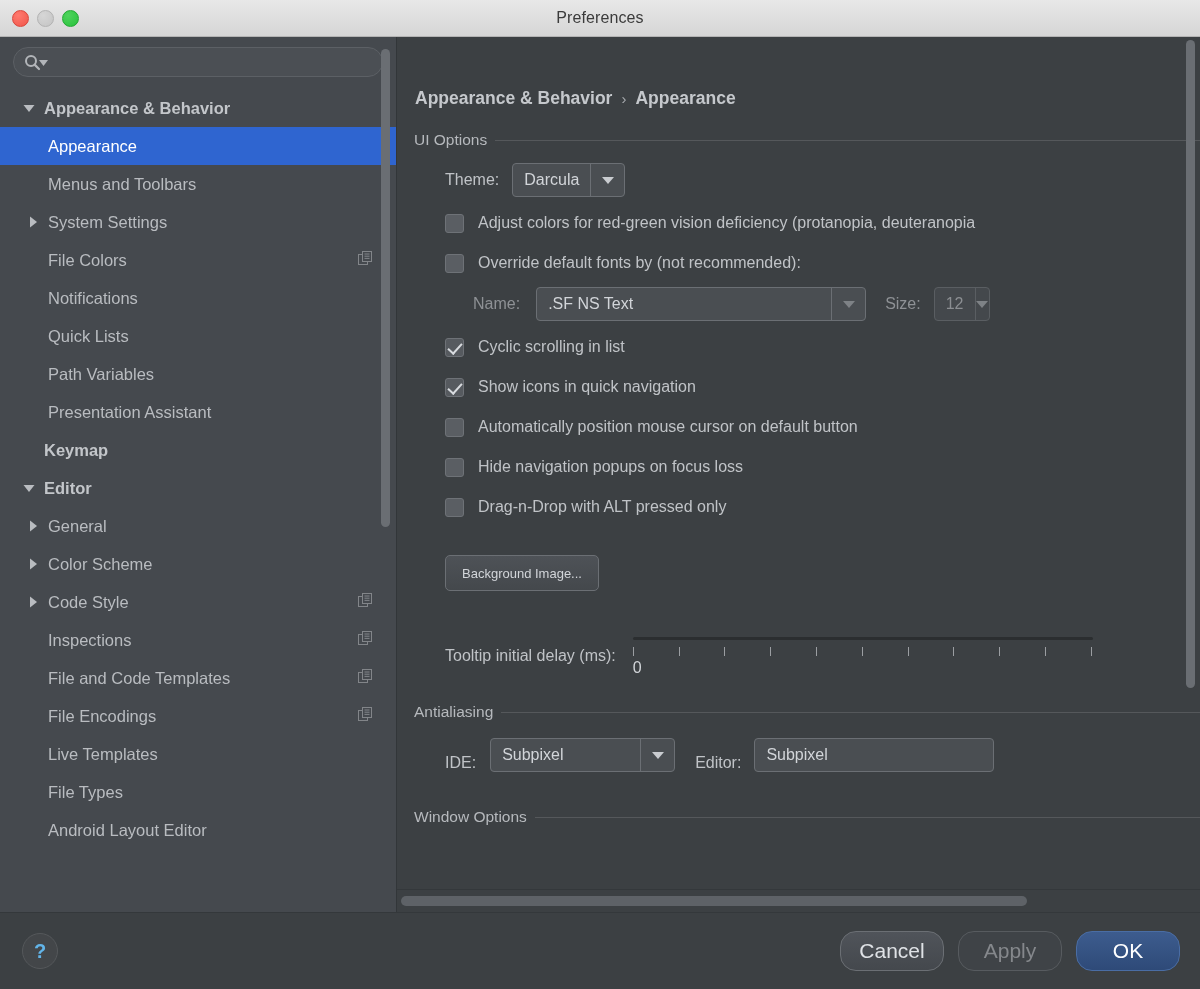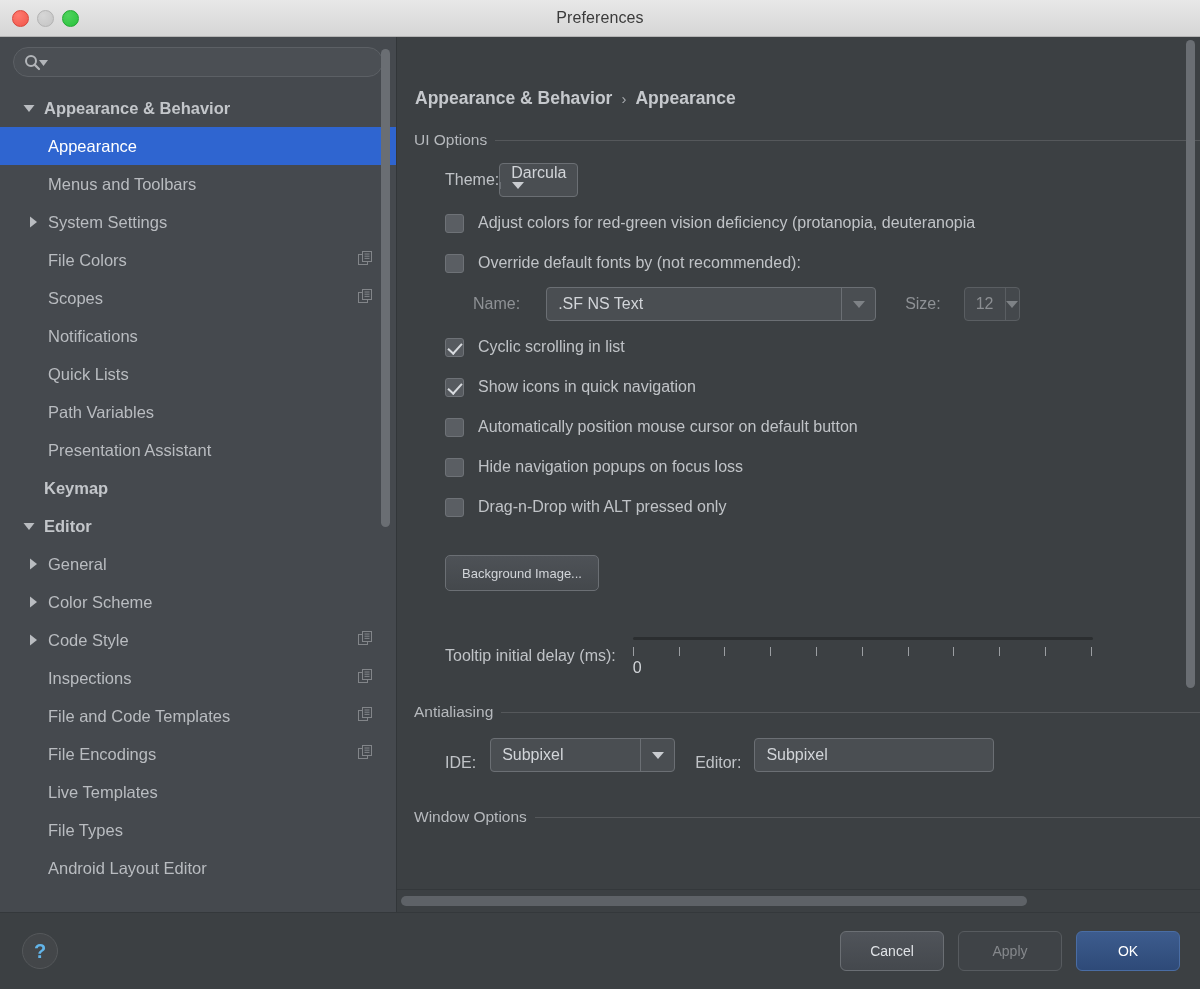--- a/index.html
+++ b/index.html
@@ -291,21 +291,21 @@
     margin-left: 14px;
     color: #c0c3c7;
     font-size: 16px;
   }
 
   .namerow {
     display: flex;
     align-items: center;
     padding-left: 76px;
     margin-top: 4px;
-    gap: 11px;
+    gap: 1px;
     white-space: nowrap;
   }
 
   
   .btn {
     height: 36px;
     border: 1px solid #6b6f74;
     border-radius: 5px;
     background: linear-gradient(to bottom, #4e5257, #44484c);
     color: #d2d5d9;
@@ -389,25 +389,25 @@
     align-items: center;
     justify-content: center;
     color: #62b4e8;
     font-size: 20px;
     font-weight: bold;
   }
   .footer-spacer { flex: 1 1 auto; }
   .fbtn {
     height: 40px;
     min-width: 104px;
-    border-radius: 6px;
+    border-radius: 16px;
     border: 1px solid #6b6f74;
     background: linear-gradient(to bottom, #50545a, #44484d);
     color: #dfe2e6;
-    font-size: 14px;
+    font-size: 21px;
     display: inline-flex;
     align-items: center;
     justify-content: center;
     margin-left: 14px;
     padding: 0 14px;
     box-sizing: border-box;
     font-family: "Liberation Sans", sans-serif;
   }
   .fbtn.disabled {
     color: #85888c;
@@ -485,31 +485,20 @@
             <span class="copy-ic"><svg width="15" height="15" viewBox="0 0 15 15">
                 <rect x="0.5" y="3.5" width="9" height="10" fill="none" stroke="#9a9da1"></rect>
                 <rect x="4.5" y="0.5" width="9" height="10" fill="#45494e" stroke="#9a9da1"></rect>
                 <line x1="6.5" y1="3" x2="11.5" y2="3" stroke="#9a9da1"></line>
                 <line x1="6.5" y1="5.2" x2="11.5" y2="5.2" stroke="#9a9da1"></line>
                 <line x1="6.5" y1="7.4" x2="11.5" y2="7.4" stroke="#9a9da1"></line>
               </svg></span>
           </div>
           <div class="tree-item lvl1">
             <span class="tw"></span>
-            <span class="lbl">Scopes</span>
-            <span class="copy-ic"><svg width="15" height="15" viewBox="0 0 15 15">
-                <rect x="0.5" y="3.5" width="9" height="10" fill="none" stroke="#9a9da1"></rect>
-                <rect x="4.5" y="0.5" width="9" height="10" fill="#45494e" stroke="#9a9da1"></rect>
-                <line x1="6.5" y1="3" x2="11.5" y2="3" stroke="#9a9da1"></line>
-                <line x1="6.5" y1="5.2" x2="11.5" y2="5.2" stroke="#9a9da1"></line>
-                <line x1="6.5" y1="7.4" x2="11.5" y2="7.4" stroke="#9a9da1"></line>
-              </svg></span>
-          </div>
-          <div class="tree-item lvl1">
-            <span class="tw"></span>
             <span class="lbl">Notifications</span>
           </div>
           <div class="tree-item lvl1">
             <span class="tw"></span>
             <span class="lbl">Quick Lists</span>
           </div>
           <div class="tree-item lvl1">
             <span class="tw"></span>
             <span class="lbl">Path Variables</span>
           </div>
@@ -621,21 +610,21 @@
           <span>Appearance</span>
         </div>
 
         <div class="group">
           <span class="group-title">UI Options</span>
           <span class="group-line"></span>
         </div>
 
         <div class="row theme-row">
           <span class="flabel">Theme:</span>
-          <span class="combo" style="flex-direction:column;">
+          <span class="combo" style="margin-left:13px;">
             <span class="val">Darcula</span>
             <span class="arrow">
                 <span class="tri-down"></span>
               </span>
           </span>
         </div>
 
         <div class="cb-row" style="margin-top:6px;">
           <span class="cb" id="cb0"></span>
           <span class="cb-label">Adjust colors for red-green vision deficiency (protanopia, deuteranopia</span>

